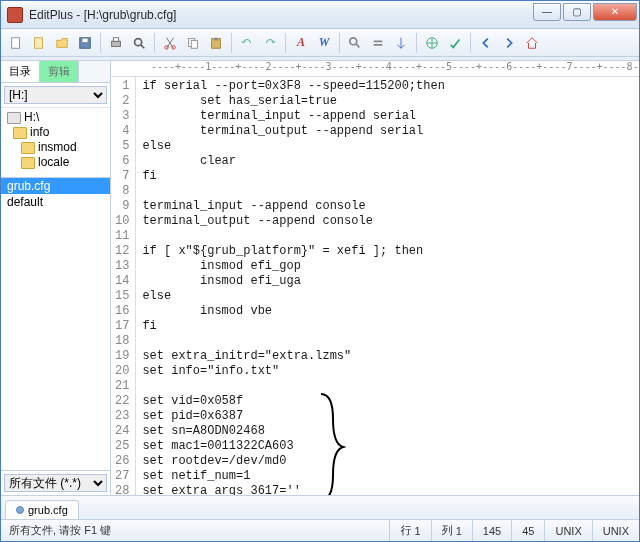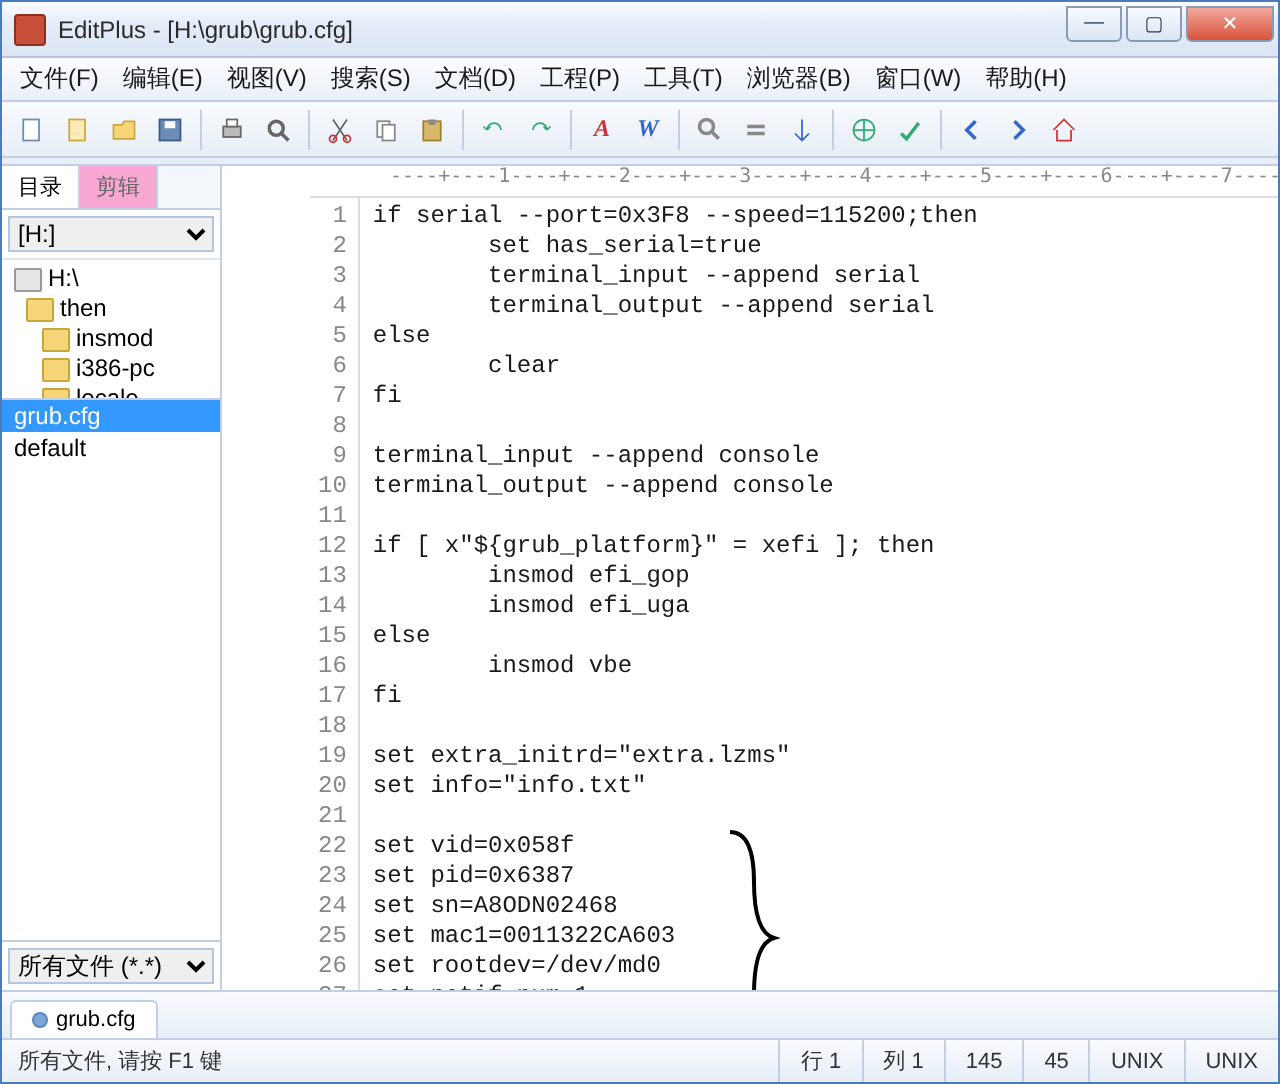--- a/index.html
+++ b/index.html
@@ -11,25 +11,25 @@
 .winbtns { display: flex; }
 .winbtn { width: 28px; height: 18px; margin-top:-6px; margin-right:2px; border:1px solid #8a9cb8; border-radius: 0 0 3px 3px; background: linear-gradient(#f7faff,#dbe6f4); display:flex; align-items:center; justify-content:center; font-size:10px; color:#2b3a55;}
 .winbtn.close { background: linear-gradient(#f3a89d,#d9533b); color:#fff; width:44px; }
 .menubar { height: 22px; background: linear-gradient(#fcfdff,#e9eff8); border-bottom: 1px solid #c3d0e3; display: flex; align-items: center; padding: 0 4px; gap: 2px;}
 .menuitem { padding: 2px 5px; color:#1a1a1a; }
 .toolbar { height: 28px; background: linear-gradient(#f8fafd,#e7eef7); border-bottom: 1px solid #c3d0e3; display: flex; align-items: center; padding: 0 4px; gap:1px;}
 .tbtn { width: 22px; height: 22px; border:1px solid transparent; display:flex; align-items:center; justify-content:center; border-radius:2px;}
 .tsep { width:1px; height:20px; background:#c3d0e3; margin:0 3px;}
 .toolbar svg { width:14px; height:14px; }
 .decorbar { height: 4px; background:#e7eef7; border-bottom:1px solid #c3d0e3;}
-.main { flex: 1; display: flex; min-height:0;gap:44px; }
+.main { flex: 1; display: flex; min-height:0; }
 .sidebar { width: 110px; border-right: 1px solid #c3d0e3; display: flex; flex-direction: column; background:#fff;}
 .sidetabs { height: 22px; display: flex; background:#f3f6fb; border-bottom:1px solid #c3d0e3;}
 .sidetab { padding: 3px 8px; border-right:1px solid #c3d0e3; background:#fff; font-size:11px;}
-.sidetab.inactive { background:#f9a8d4; color:#666;}
+.sidetab.inactive { background:#86efac; color:#666;}
 .drivebox { padding:3px; border-bottom:1px solid #e0e6ef;}
 .drivebox select { width: 100%; font-size:12px; border:1px solid #b5c5e0;}
 .dirtree { flex:0 0 70px; overflow:auto; border-bottom:1px solid #c3d0e3; padding:2px; font-size:12px; line-height:15px;}
 .dirtree .node { display:flex; align-items:center; gap:3px; padding-left:4px;}
 .dirtree .node .fold { width:14px; height:12px; background:#f7d679; border:1px solid #c9a83a; border-radius:1px;}
 .dirtree .drive { width:14px; height:12px; background:#e6e6e6; border:1px solid #999; border-radius:1px;}
 .filelist { flex:1; overflow:auto; font-size:12px;}
 .filelist .file { padding:1px 6px;}
 .filelist .file.sel { background:#3399ff; color:#fff;}
 .filterbox { padding:3px; border-top:1px solid #c3d0e3;}
@@ -54,32 +54,20 @@
   <div class="titlebar">
     <div class="icon"></div>
     <div class="title">EditPlus - [H:\grub\grub.cfg]</div>
     <div class="winbtns">
       <div class="winbtn">—</div>
       <div class="winbtn">▢</div>
       <div class="winbtn close">✕</div>
     </div>
   </div>
 
-  <div class="menubar">
-    <span class="menuitem">文件(F)</span>
-    <span class="menuitem">编辑(E)</span>
-    <span class="menuitem">视图(V)</span>
-    <span class="menuitem">搜索(S)</span>
-    <span class="menuitem">文档(D)</span>
-    <span class="menuitem">工程(P)</span>
-    <span class="menuitem">工具(T)</span>
-    <span class="menuitem">浏览器(B)</span>
-    <span class="menuitem">窗口(W)</span>
-    <span class="menuitem">帮助(H)</span>
-  </div>
 
   <div class="toolbar">
     <div class="tbtn">
         <svg viewBox="0 0 16 16">
           <rect x="3" y="2" width="9" height="12" fill="#fff" stroke="#6b8db5"></rect>
         </svg>
       </div>
     <div class="tbtn">
         <svg viewBox="0 0 16 16">
           <rect x="3" y="2" width="9" height="12" fill="#ffe9b8" stroke="#c9a83a"></rect>
@@ -200,29 +188,25 @@
       <div class="drivebox">
         <select><option>[H:]</option></select>
       </div>
       <div class="dirtree">
         <div class="node">
             <span class="drive"></span>
             <span>H:\</span>
           </div>
         <div class="node" style="padding-left:10px">
             <span class="fold"></span>
-            <span>then</span>
+            <span>info</span>
           </div>
         <div class="node" style="padding-left:18px">
             <span class="fold"></span>
             <span>insmod</span>
-          </div>
-        <div class="node" style="padding-left:18px">
-            <span class="fold"></span>
-            <span>i386-pc</span>
           </div>
         <div class="node" style="padding-left:18px">
             <span class="fold"></span>
             <span>locale</span>
           </div>
       </div>
       <div class="filelist">
         <div class="file sel">grub.cfg</div>
         <div class="file">default</div>
       </div>

